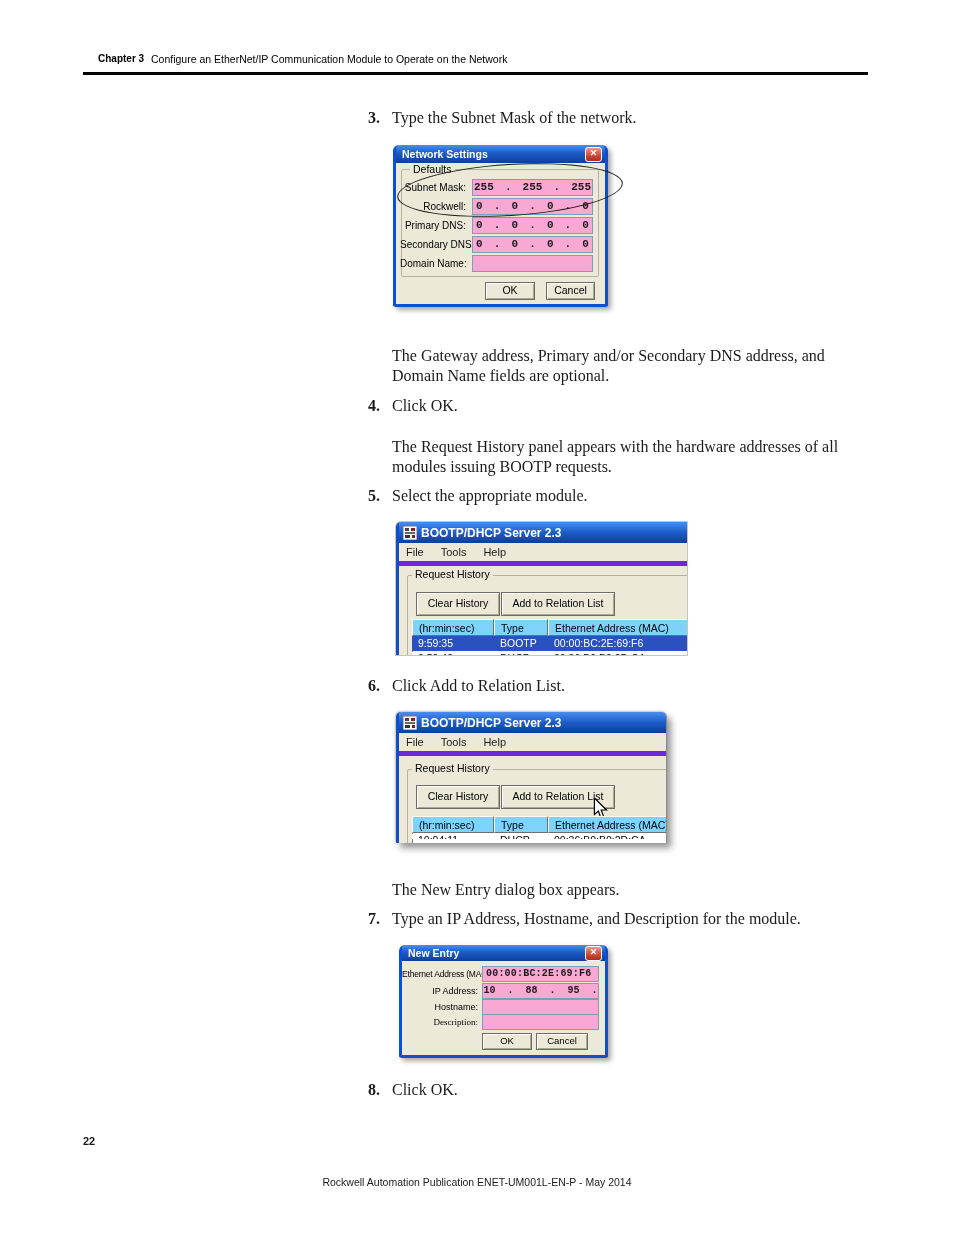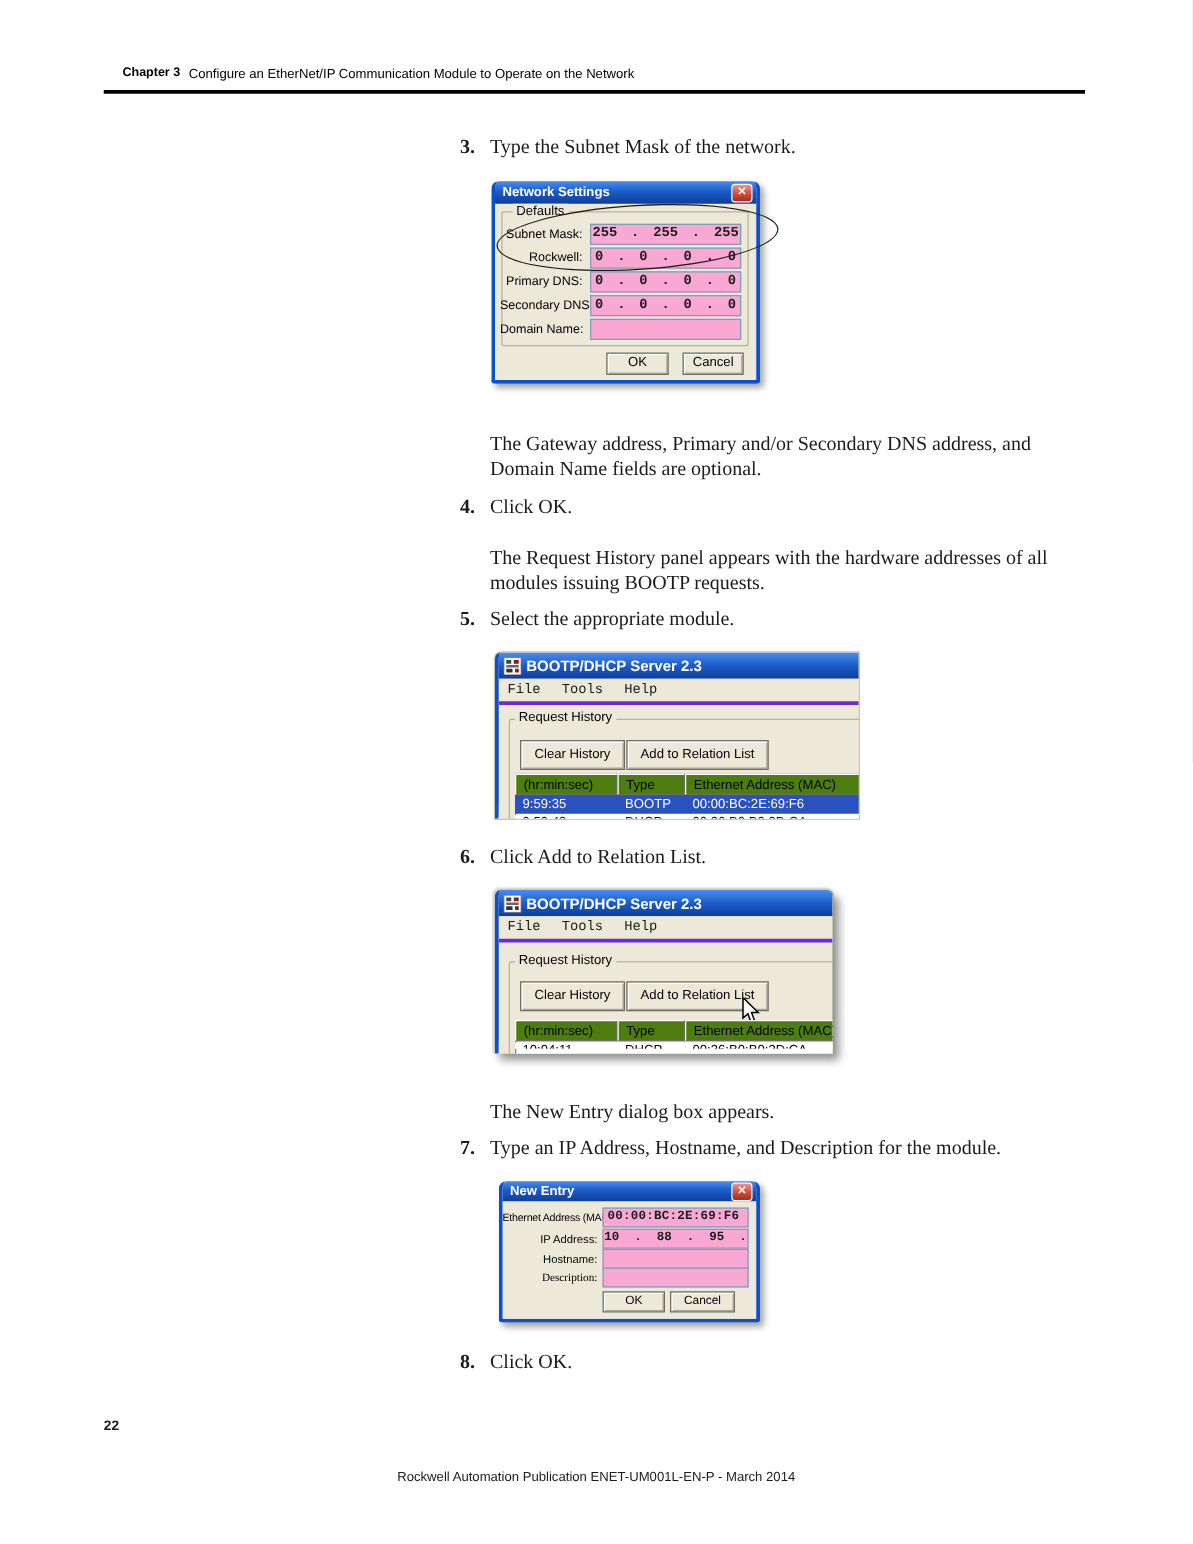--- a/index.html
+++ b/index.html
@@ -49,22 +49,22 @@
   .ns-row-val{font-weight:bold;font-size:11px;text-align:center;word-spacing:4.5px;line-height:15px;}
   .ellipse{position:absolute;left:397px;top:164px;width:224px;height:50px;border:1.6px solid #1a1a1a;
            border-radius:50%;transform:rotate(-3.5deg);pointer-events:none;}
 
   
   .bootp-win{position:absolute;background:#ece9d8;overflow:hidden;border-left:3px solid #0f4fc8;}
   .bw-title{height:21px;display:flex;align-items:center;gap:4px;padding-left:4px;
             background:linear-gradient(180deg,#4a8df0 0%,#1d5cc8 50%,#0e3e9a 100%);
             color:#fff;font-family:"Liberation Sans",sans-serif;font-weight:bold;font-size:12px;}
   .bw-menu{height:18px;background:#ece9d8;display:flex;gap:17px;align-items:center;padding-left:7px;
-           font-family:Liberation Mono, monospace;font-size:11px;border-bottom:3px solid #6d28d9;}
-  .th{position:absolute;height:17px;background:#4d7c0f;border:1px solid;
+           font-family:Liberation Sans, sans-serif;font-size:11px;border-bottom:5px solid #6d28d9;}
+  .th{position:absolute;height:17px;background:#7dd3fc;border:1px solid;
       border-color:#ffffff #6e6e6e #6e6e6e #ffffff;box-sizing:border-box;
       font-family:"Liberation Sans",sans-serif;font-size:10.5px;padding:2px 0 0 6px;color:#000;}
   .trow{position:absolute;display:flex;font-family:"Liberation Sans",sans-serif;font-size:10.5px;
         overflow:hidden;background:#fff;}
   .trow.sel{background:#2a52be;color:#fff;}
   .tbl-bg{position:absolute;background:#fff;border-left:1px solid #808080;}
   #bw1{left:396px;top:522px;width:288px;height:133px;border-radius:5px 0 0 0;
        box-shadow:0 0 0 1px #c9c6b8;}
   #bw2{left:396px;top:712px;width:267px;height:131px;border-radius:5px 5px 0 0;
        border-right:1px solid #8b8b8b;
@@ -243,15 +243,15 @@
       <div class="btn3d" style="left:80px;top:72px;width:48px;height:15px;line-height:14px;font-size:9.5px;">OK</div>
       <div class="btn3d" style="left:134px;top:72px;width:50px;height:15px;line-height:14px;font-size:9.5px;">Cancel</div>
     </div>
   </div>
 
   <div class="step" style="top:1080px;">
     <span class="num">8.</span><span>Click OK.</span>
   </div>
 
   <span class="ftr-num">22</span>
-  <div class="ftr-pub">Rockwell Automation Publication ENET-UM001L-EN-P - March 2014</div>
+  <div class="ftr-pub">Rockwell Automation Publication ENET-UM001L-EN-P - May 2014</div>
 
 </div>
 
 </body></html>

